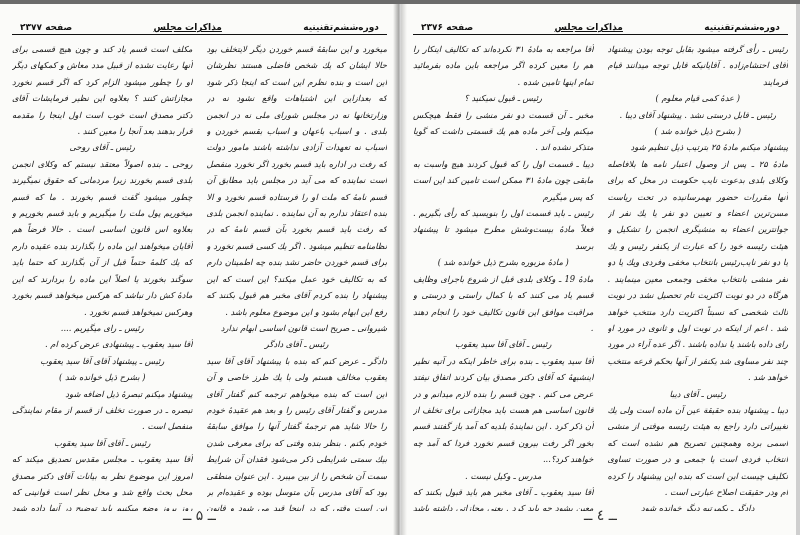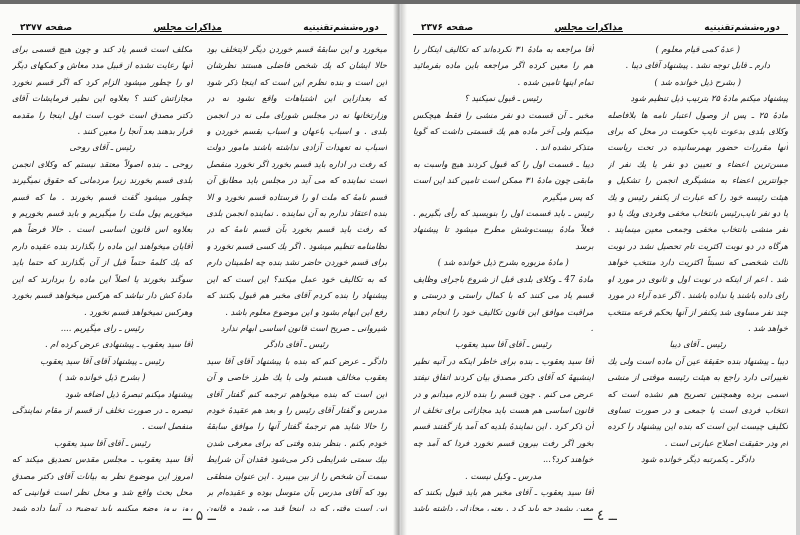--- a/index.html
+++ b/index.html
@@ -83,38 +83,39 @@
 
   <div class="page right">
     <div class="gutter-shadow"></div>
     <div class="header">
       <span class="session">دوره‌ششم‌تقنینیه</span>
       <span class="title">مذاکرات مجلس</span>
       <span class="pagenum">صفحه ۲۳۷۶</span>
     </div>
     <div class="columns">
       <div class="col">
+        <p>رئیس ـ رأی گرفته میشود بقابل توجه بودن پیشنهاد آقای احتشام‌زاده . آقایانیکه قابل توجه میدانند قیام فرمایند</p>
         <p class="center">( عدهٔ کمی قیام معلوم )</p>
-        <p class="center">دارم ـ قابل توجه نشد . پیشنهاد آقای دیبا .</p>
+        <p class="center">رئیس ـ قابل درستی نشد . پیشنهاد آقای دیبا .</p>
         <p class="center">( بشرح ذیل خوانده شد )</p>
         <p>پیشنهاد میکنم مادهٔ ۲۵ بترتیب ذیل تنظیم شود</p>
         <p>مادهٔ ۲۵ ـ پس از وصول اعتبار نامه ها بلافاصله وکلای بلدی بدعوت نایب حکومت در محل که برای آنها مقررات حضور بهمرسانیده در تحت ریاست مسن‌ترین اعضاء و تعیین دو نفر یا یك نفر از جوانترین اعضاء به منشیگری انجمن را تشکیل و هیئت رئیسه خود را که عبارت از یکنفر رئیس و یك یا دو نفر نایب‌رئیس بانتخاب مخفی وفردی ویك یا دو نفر منشی بانتخاب مخفی وجمعی معین مینمایند . هرگاه در دو نوبت اکثریت تام تحصیل نشد در نوبت ثالث شخصی که نسبتاً اکثریت دارد منتخب خواهد شد . اعم از اینکه در نوبت اول و ثانوی در مورد او رای داده باشند یا نداده باشند . اگر عده آراء در مورد چند نفر مساوی شد یکنفر از آنها بحکم قرعه منتخب خواهد شد .</p>
         <p class="center">رئیس ـ آقای دیبا</p>
         <p>دیبا ـ پیشنهاد بنده حقیقة عین آن ماده است ولی یك تغییراتی دارد راجع به هیئت رئیسه موقتی از منشی اسمی برده وهمچنین تصریح هم نشده است که انتخاب فردی است یا جمعی و در صورت تساوی تکلیف چیست این است که بنده این پیشنهاد را کرده ام ودر حقیقت اصلاح عبارتی است .</p>
         <p class="center">دادگر ـ یکمرتبه دیگر خوانده شود</p>
 
       </div>
       <div class="col">
         <p>آقا مراجعه به مادهٔ ۳۱ نکرده‌اند که تکالیف اینکار را هم را معین کرده اگر مراجعه باین ماده بفرمائید تمام اینها تامین شده .</p>
         <p class="center">رئیس ـ قبول نمیکنید ؟</p>
         <p>مخبر ـ آن قسمت دو نفر منشی را فقط هیچکس میکنم ولی آخر ماده هم یك قسمتی داشت که گویا متذکر نشده اند .</p>
         <p>دیبا ـ قسمت اول را که قبول کردند هیچ واسبت به مابقی چون مادهٔ ۳۱ ممکن است تامین کند این است که پس میگیرم</p>
         <p>رئیس ـ باید قسمت اول را بنویسید که رأی بگیریم . فعلاً مادهٔ بیست‌وشش مطرح میشود تا پیشنهاد برسد</p>
         <p class="center">( مادهٔ مزبوره بشرح ذیل خوانده شد )</p>
-        <p>مادهٔ 47 ـ وکلای بلدی قبل از شروع باجرای وظایف قسم یاد می کنند که با کمال راستی و درستی و مراقبت موافق این قانون تکالیف خود را انجام دهند .</p>
+        <p>مادهٔ 19 ـ وکلای بلدی قبل از شروع باجرای وظایف قسم یاد می کنند که با کمال راستی و درستی و مراقبت موافق این قانون تکالیف خود را انجام دهند .</p>
         <p class="center">رئیس ـ آقای آقا سید یعقوب</p>
         <p>آقا سید یعقوب ـ بنده برای خاطر اینکه در آتیه نظیر اینشبههٔ که آقای دکتر مصدق بیان کردند اتفاق نیفتد عرض می کنم . چون قسم را بنده لازم میدانم و در قانون اساسی هم هست باید مجازاتی برای تخلف از آن ذکر کرد . این نمایندهٔ بلدیه که آمد باز گفتند قسم بخور اگر رفت بیرون قسم نخورد فردا که آمد چه خواهند کرد؟...</p>
         <p class="center">مدرس ـ وکیل نیست .</p>
         <p>آقا سید یعقوب ـ آقای مخبر هم باید قبول بکنند که معین بشود چه باید کرد . یعنی مجازاتی داشته باشد که اگر قسم نخورد تکلیف چیست و باید چکار کرد؟</p>
 
       </div>
     </div>
     <div class="footer">ــ ٤ ــ</div>
     <div class="edge-right"></div>
   </div>

